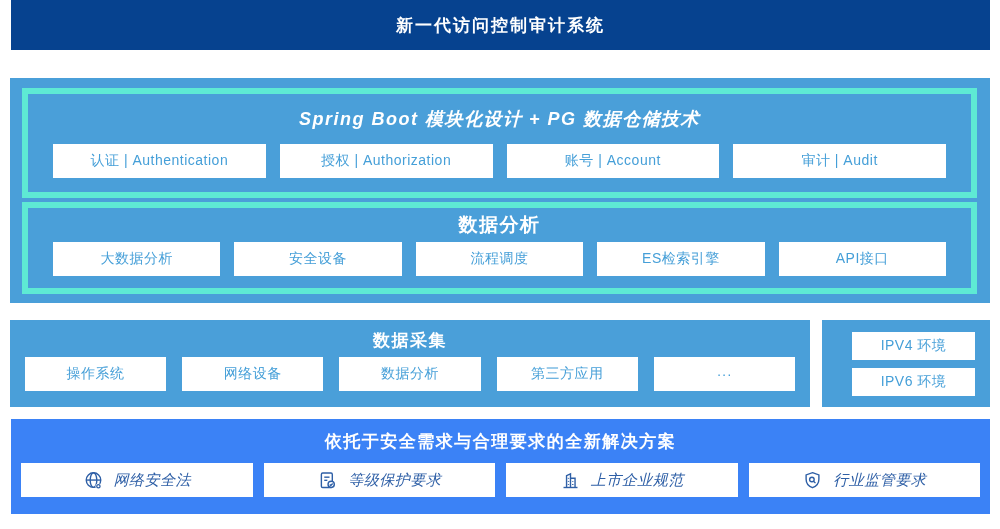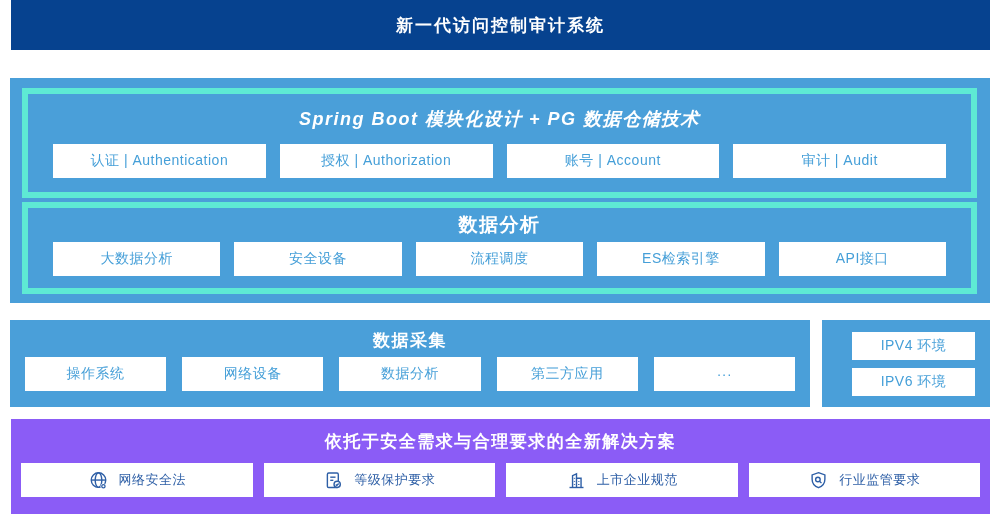--- a/index.html
+++ b/index.html
@@ -49,31 +49,31 @@
 
   .ipv {
     position:absolute; left:822px; top:320px; width:168px; height:87px;
     background:#4a9fd9; box-sizing:border-box; padding:12px 15px 0 30px;
     display:flex; flex-direction:column; gap:8px;
   }
   .ipv .wbox { flex:0 0 28px; height:28px; }
 
   .solution {
     position:absolute; left:11px; top:419px; width:979px; height:95px;
-    background:#8b5cf6;
+    background:#3b82f6;
   }
   .solution .sec-title {
     height:44px; color:#ffffff; font-weight:bold; font-size:17px; letter-spacing:1.5px;
     display:flex; align-items:center; justify-content:center;
   }
   .solution .row { gap:11px; padding:0 10px; }
   .sbox {
     flex:1; height:34px; background:#ffffff; color:#2e5fa6;
     display:flex; align-items:center; justify-content:center; gap:10px;
-    font-size:13px; letter-spacing:0.5px;
+    font-size:15px; letter-spacing:0.5px;font-style:italic;
   }
   .sbox svg { width:21px; height:21px; flex:0 0 auto; }
 </style>
 </head>
 <body>
 
 <div class="banner">新一代访问控制审计系统</div>
 
 <div class="platform">
   <div class="inner-box modules">

